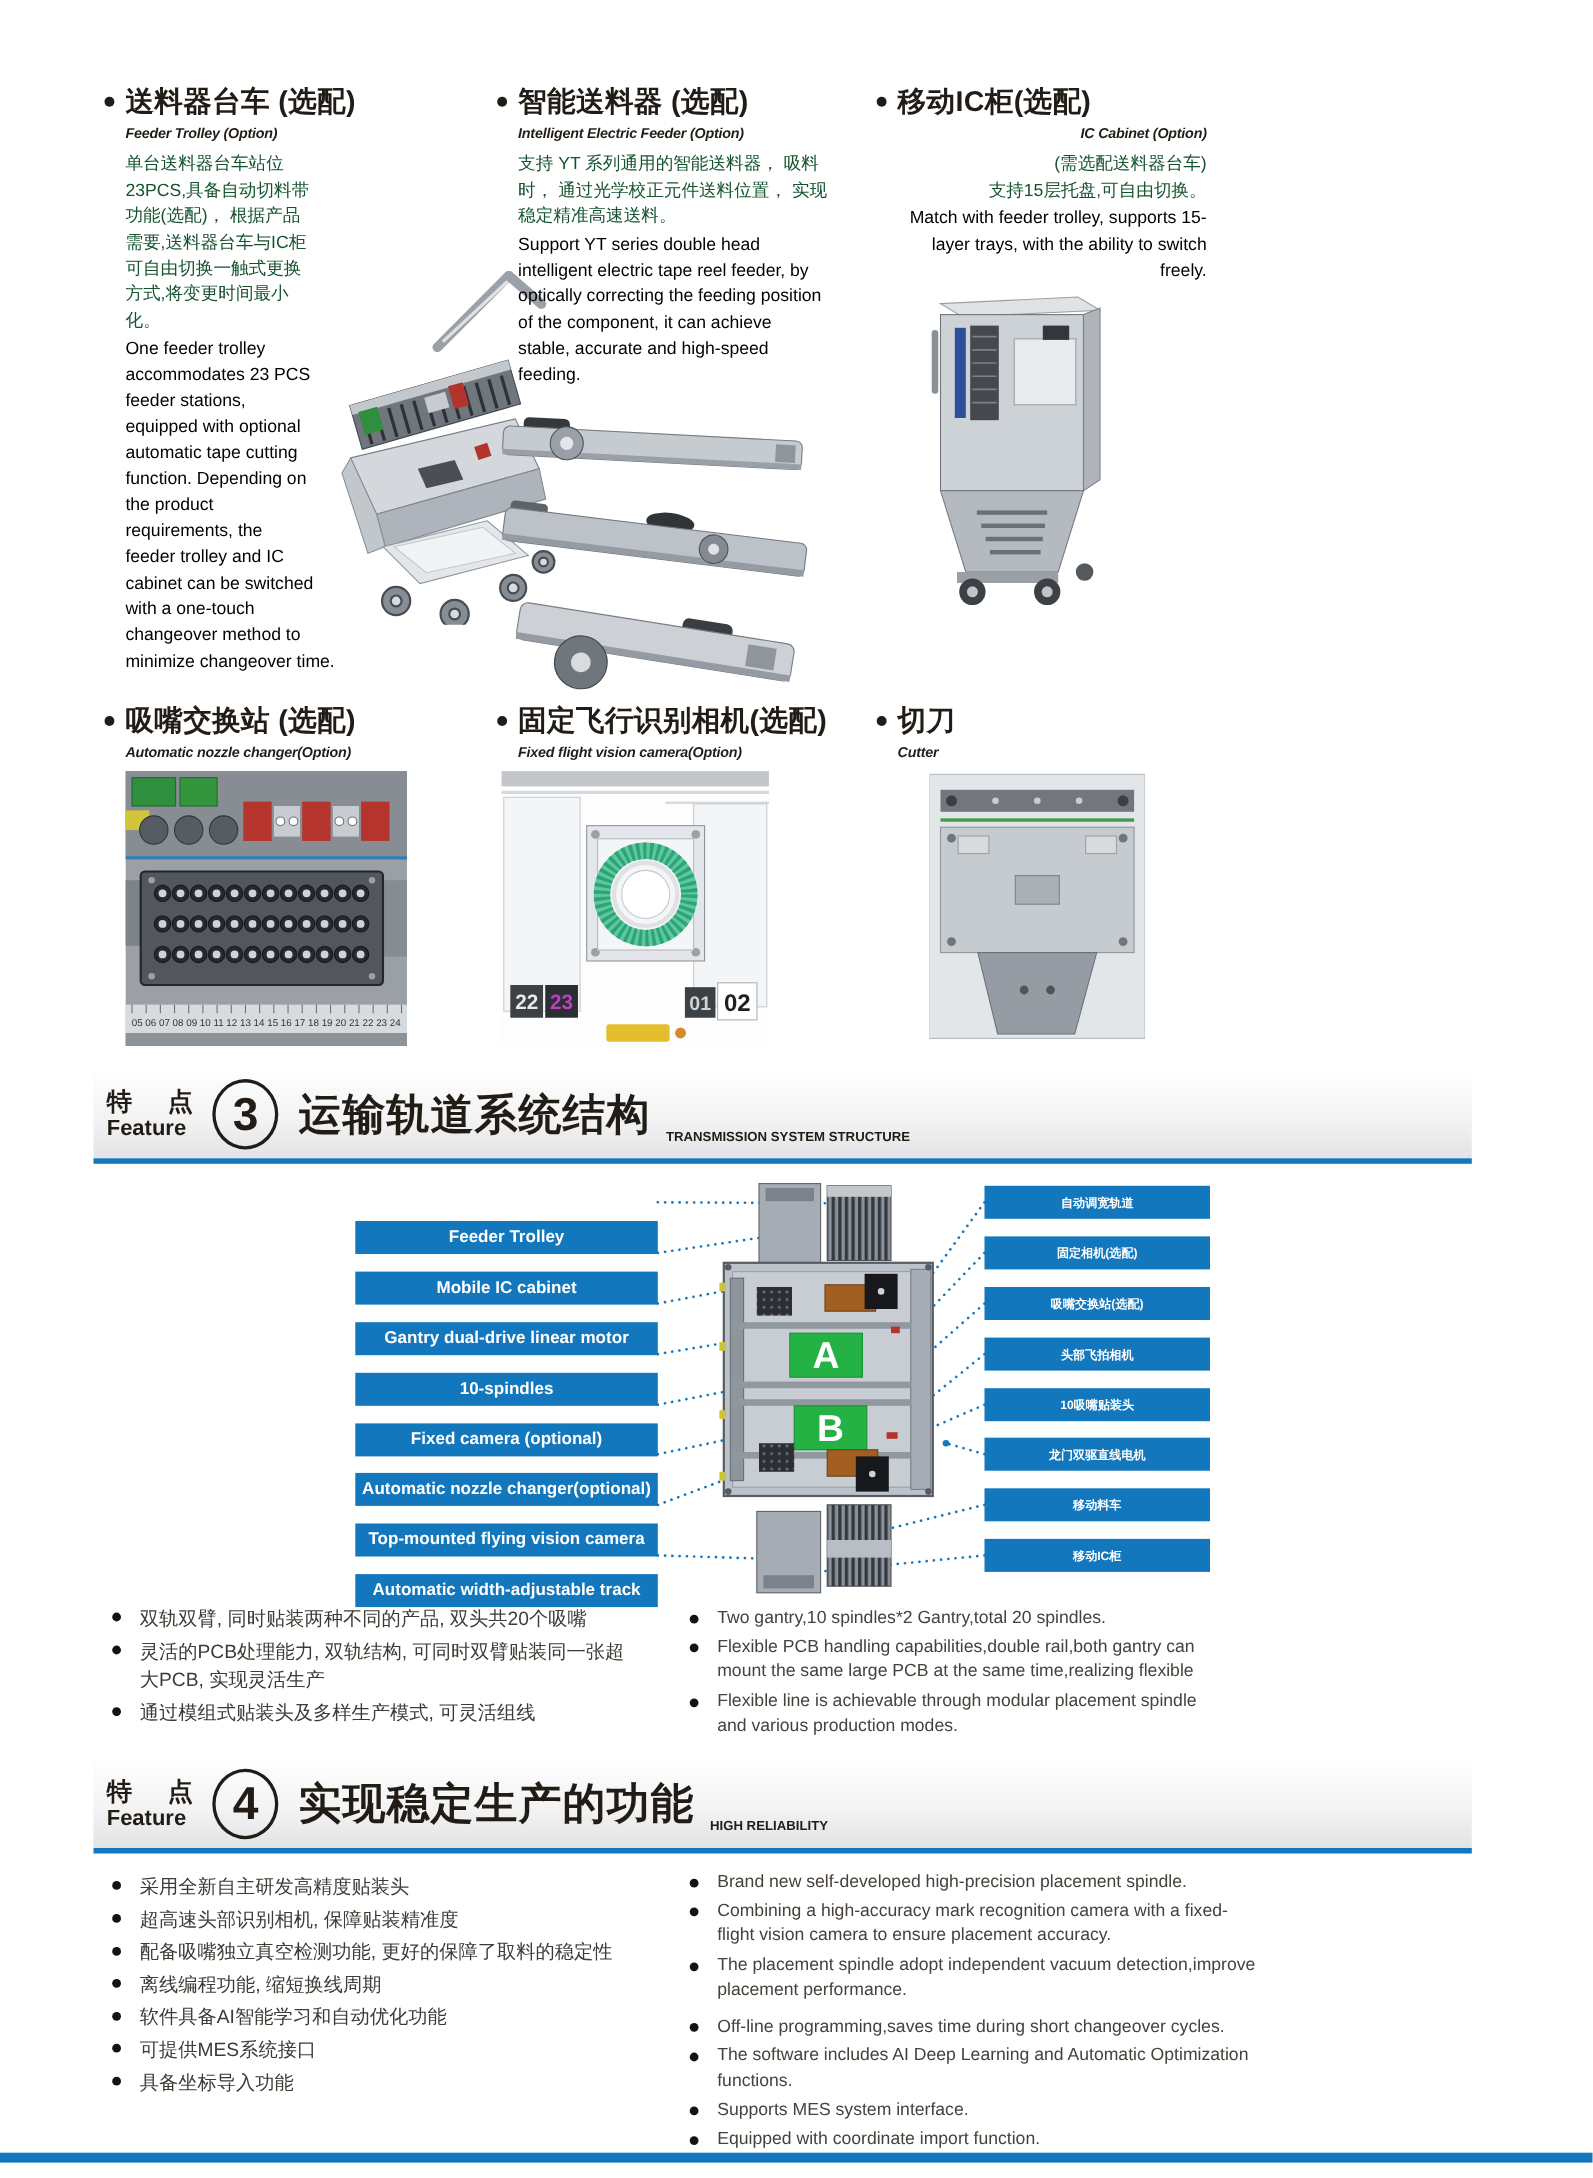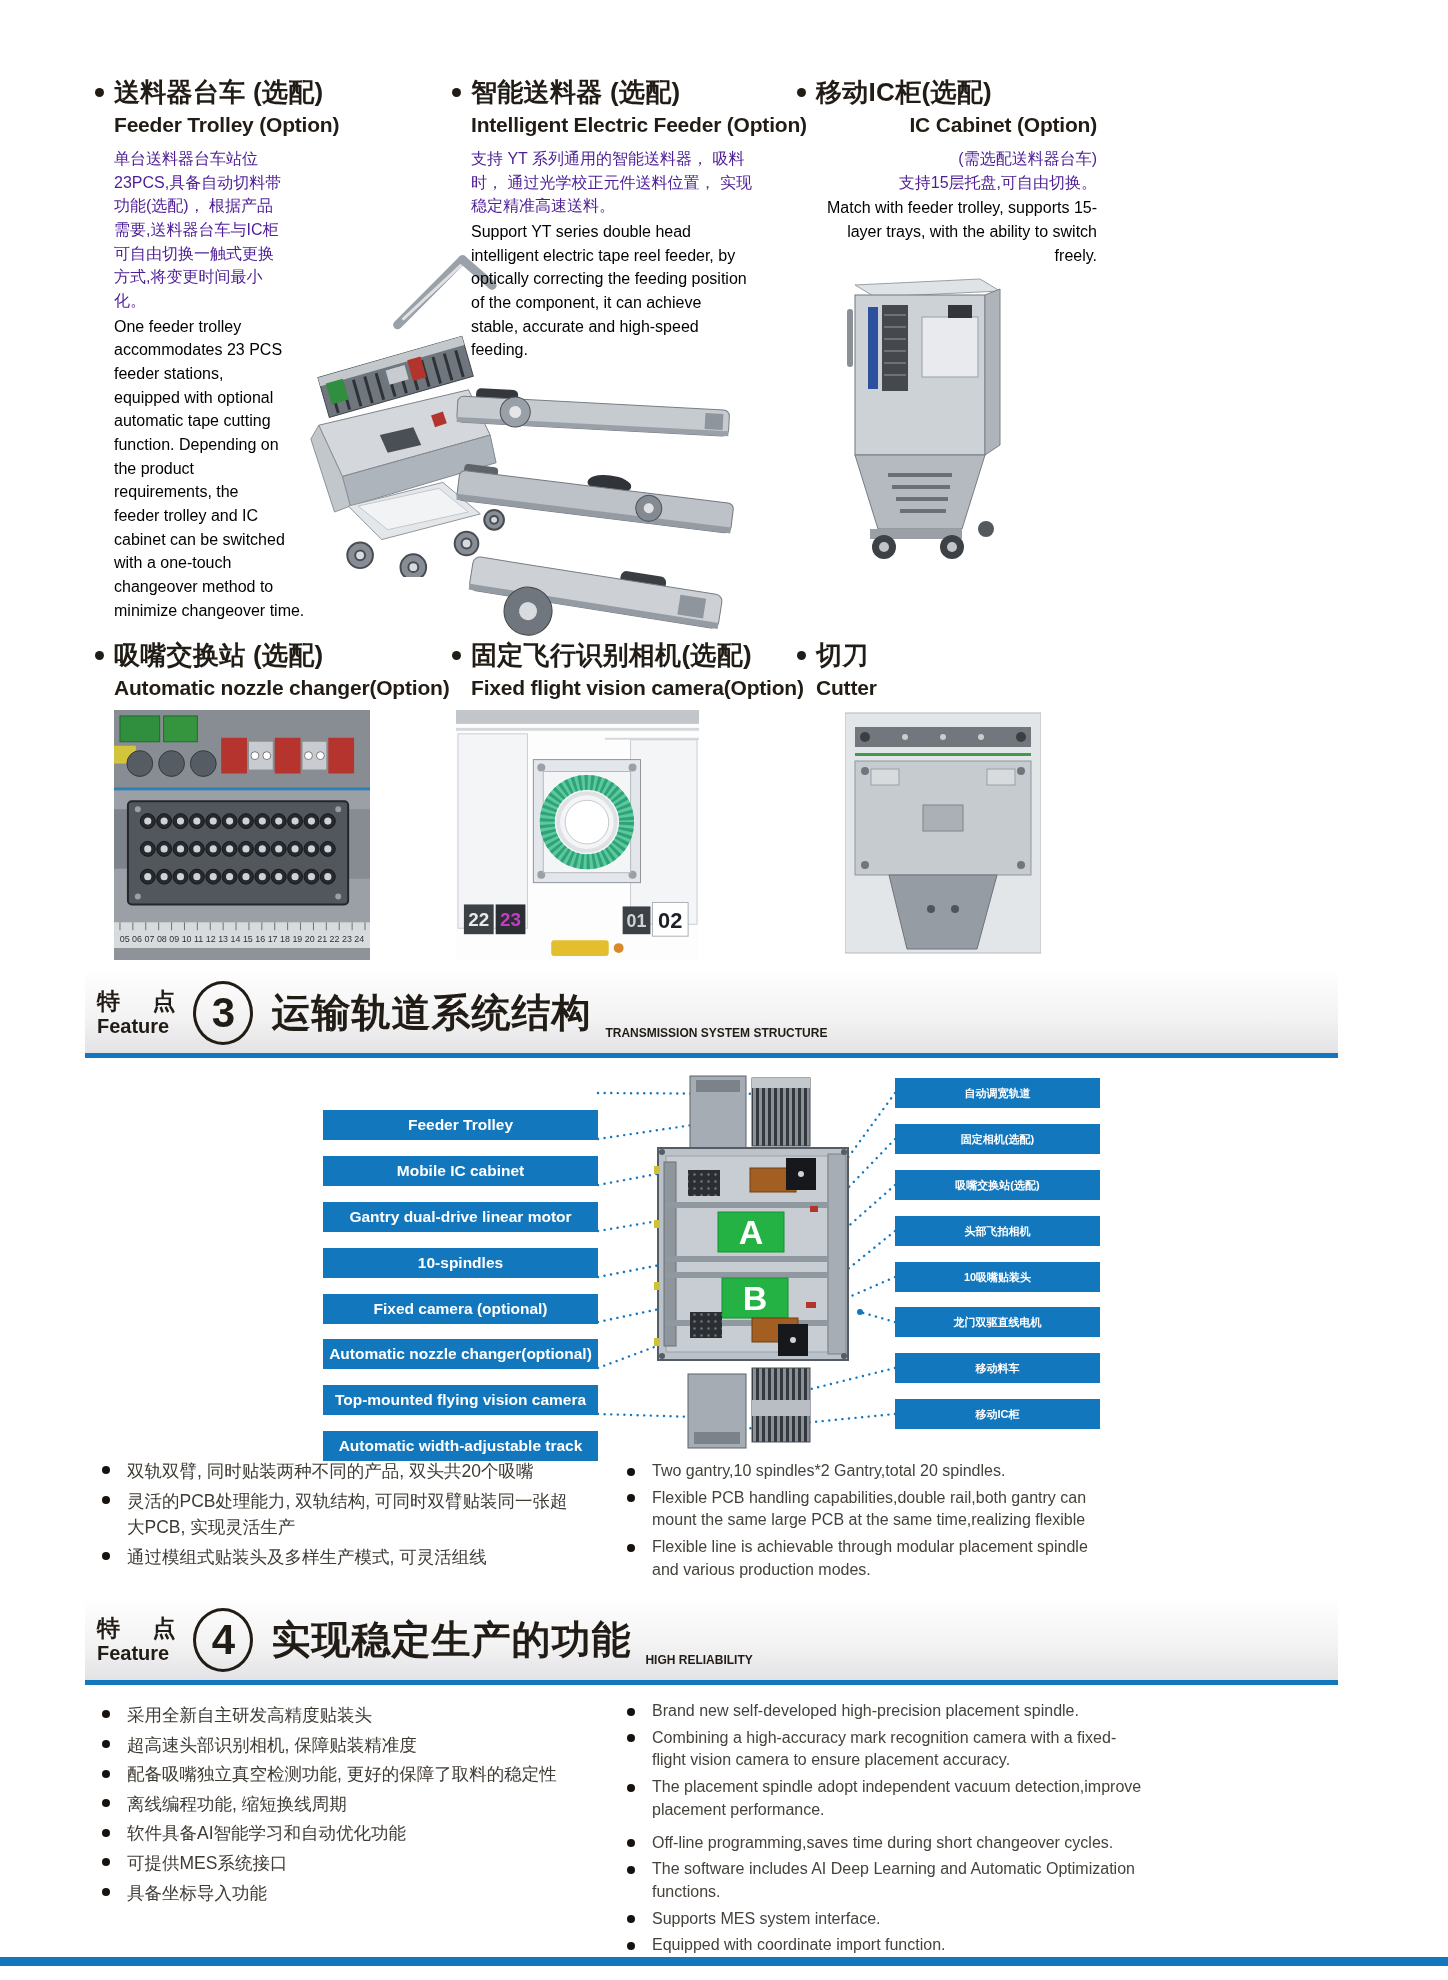--- a/index.html
+++ b/index.html
@@ -3,23 +3,23 @@
 <meta charset="utf-8">
 <style>
   html,body{margin:0;padding:0;background:#ffffff;}
   .page{position:relative;width:1448px;height:1980px;background:#fff;overflow:hidden;
         font-family:"Liberation Sans","DejaVu Sans",sans-serif;color:#3f3a34;}
   
   .opt-col{position:absolute;}
   .opt-title-row{display:flex;align-items:center;gap:10px;}
   .dot{width:9px;height:9px;border-radius:50%;background:#221c16;flex:0 0 auto;}
   .opt-title{font-size:26px;font-weight:bold;color:#221c16;letter-spacing:.3px;white-space:nowrap;}
-  .opt-sub{font-size:21px;font-weight:bold;color:#221c16;margin:3px 0 10px 19px;letter-spacing:-.2px;white-space:nowrap;}
+  .opt-sub{font-size:13px;font-weight:bold;color:#221c16;margin:3px 0 10px 19px;letter-spacing:-.2px;white-space:nowrap;font-style:italic;}
   .opt-body{margin-left:19px;}
-  .opt-text{font-size:16px;line-height:1.48;color:#4c1d95;margin:0 0 2px 0;}
+  .opt-text{font-size:16px;line-height:1.48;color:#14532d;margin:0 0 2px 0;}
   .opt-text.en{color:#000000;}
   .trolley-float{float:right;width:212px;height:335px;margin:95px -40px 0 8px;}
   .fig{display:block;}
   
   .feature-banner{position:absolute;left:85px;width:1253px;height:80px;
      background:linear-gradient(180deg,#fefefe 0%,#f3f3f4 55%,#e3e3e5 100%);
      border-bottom:5px solid #1377be;display:flex;align-items:center;}
   .fb-label{display:flex;flex-direction:column;margin-left:12px;color:#221c16;line-height:1.15;}
   .fb-label .cn{font-size:23px;font-weight:bold;word-spacing:26px;}
   .fb-label .en{font-size:20px;font-weight:bold;}

